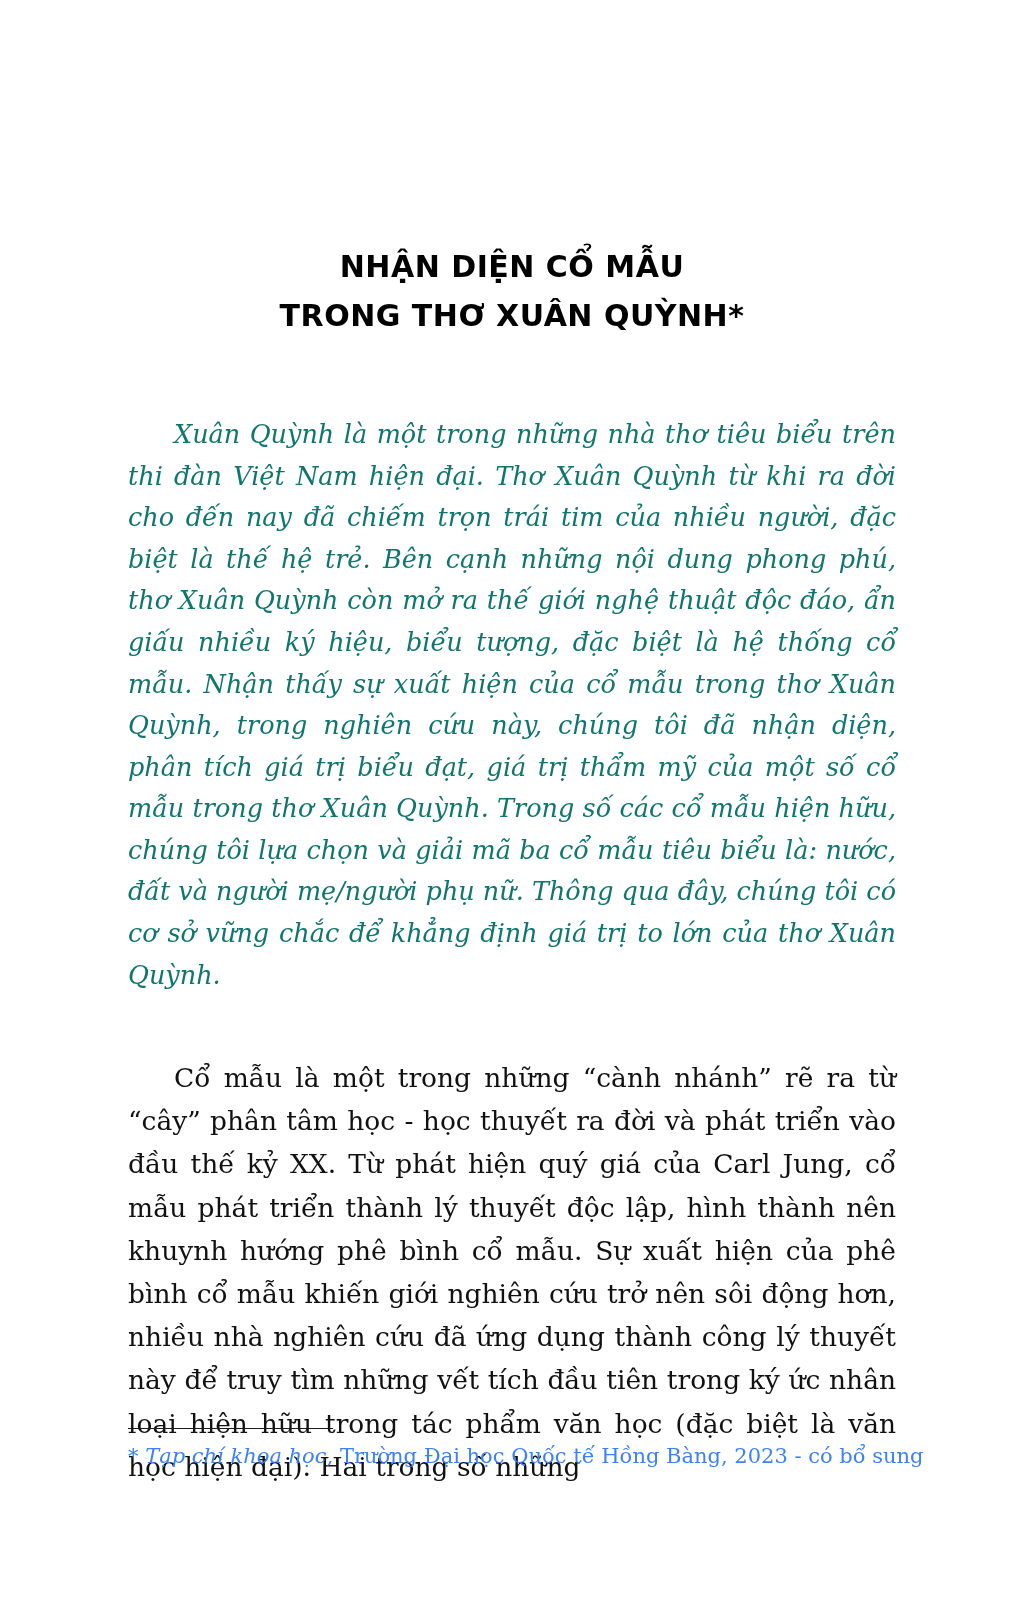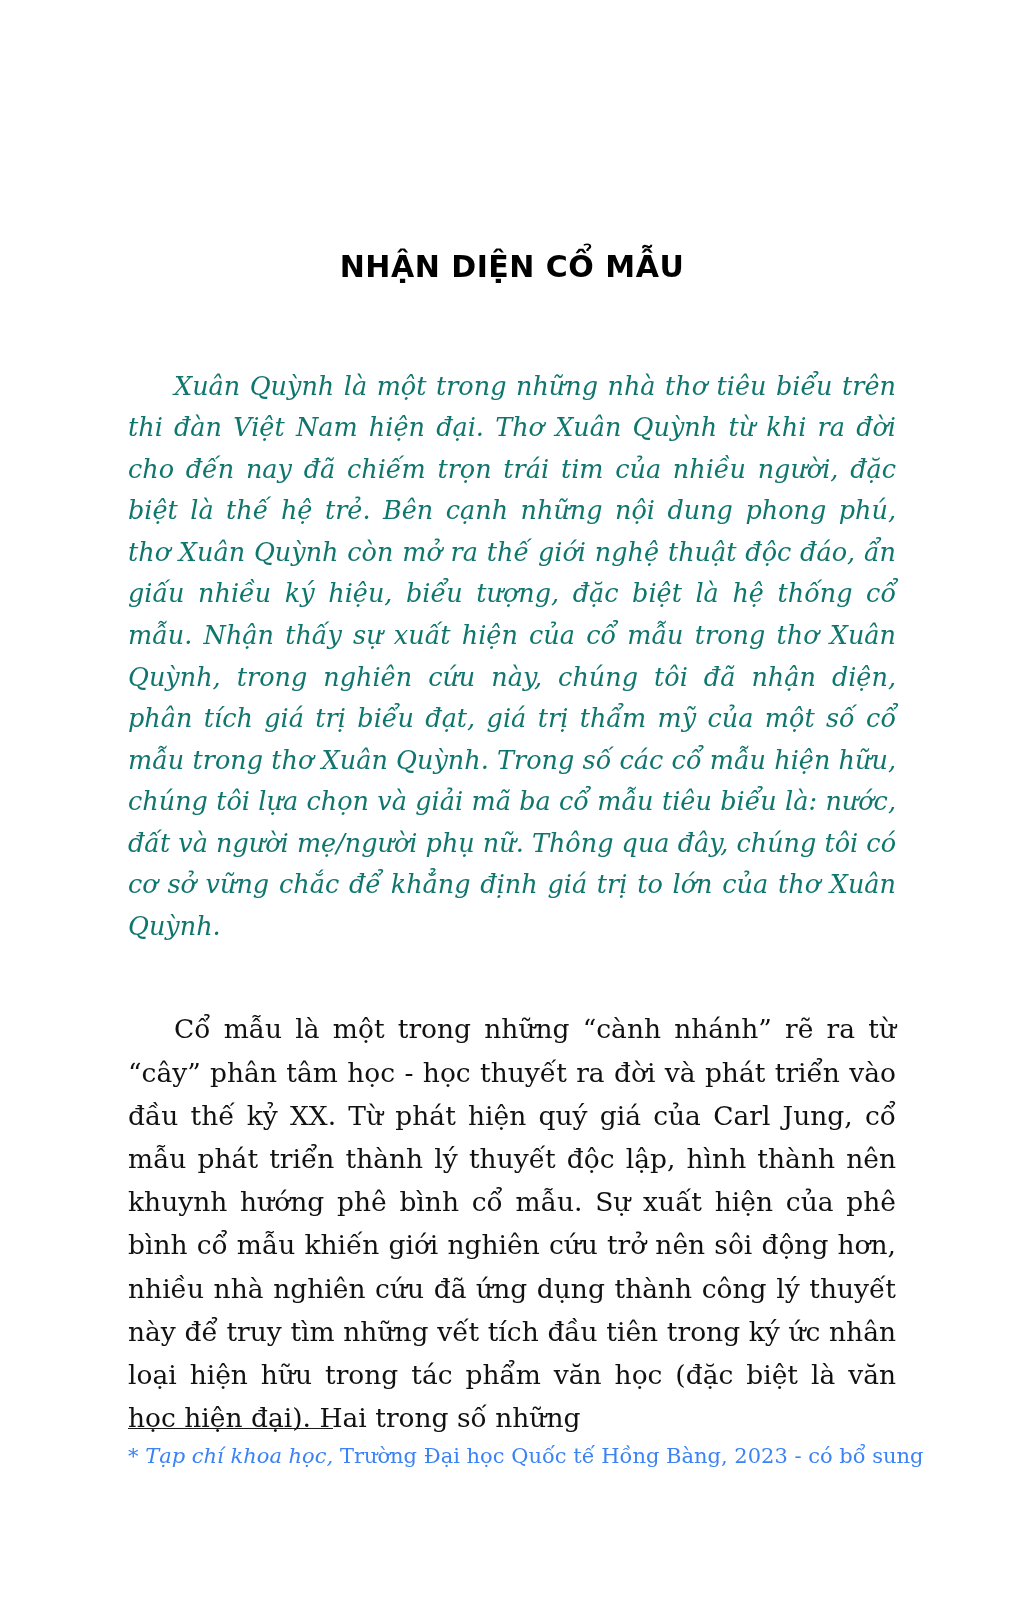--- a/index.html
+++ b/index.html
@@ -85,20 +85,21 @@
   }
 </style>
 </head>
 <body>
 
 <div class="page">
   <div class="content">
 
     <div class="title-block">
       <div class="title-line">NHẬN DIỆN CỔ MẪU</div>
+      <div class="title-line">TRONG THƠ XUÂN QUỲNH*</div>
     </div>
 
     <div class="abstract">Xuân Quỳnh là một trong những nhà thơ tiêu biểu trên thi đàn Việt Nam hiện đại. Thơ Xuân Quỳnh từ khi ra đời cho đến nay đã chiếm trọn trái tim của nhiều người, đặc biệt là thế hệ trẻ. Bên cạnh những nội dung phong phú, thơ Xuân Quỳnh còn mở ra thế giới nghệ thuật độc đáo, ẩn giấu nhiều ký hiệu, biểu tượng, đặc biệt là hệ thống cổ mẫu. Nhận thấy sự xuất hiện của cổ mẫu trong thơ Xuân Quỳnh, trong nghiên cứu này, chúng tôi đã nhận diện, phân tích giá trị biểu đạt, giá trị thẩm mỹ của một số cổ mẫu trong thơ Xuân Quỳnh. Trong số các cổ mẫu hiện hữu, chúng tôi lựa chọn và giải mã ba cổ mẫu tiêu biểu là: nước, đất và người mẹ/người phụ nữ. Thông qua đây, chúng tôi có cơ sở vững chắc để khẳng định giá trị to lớn của thơ Xuân Quỳnh.</div>
 
     <div class="body-para">Cổ mẫu là một trong những “cành nhánh” rẽ ra từ “cây” phân tâm học - học thuyết ra đời và phát triển vào đầu thế kỷ XX. Từ phát hiện quý giá của Carl Jung, cổ mẫu phát triển thành lý thuyết độc lập, hình thành nên khuynh hướng phê bình cổ mẫu. Sự xuất hiện của phê bình cổ mẫu khiến giới nghiên cứu trở nên sôi động hơn, nhiều nhà nghiên cứu đã ứng dụng thành công lý thuyết này để truy tìm những vết tích đầu tiên trong ký ức nhân loại hiện hữu trong tác phẩm văn học (đặc biệt là văn học hiện đại). Hai trong số những</div>
 
   </div>
 
   <div class="footnote-wrap">
     <div class="footnote-rule"></div>

